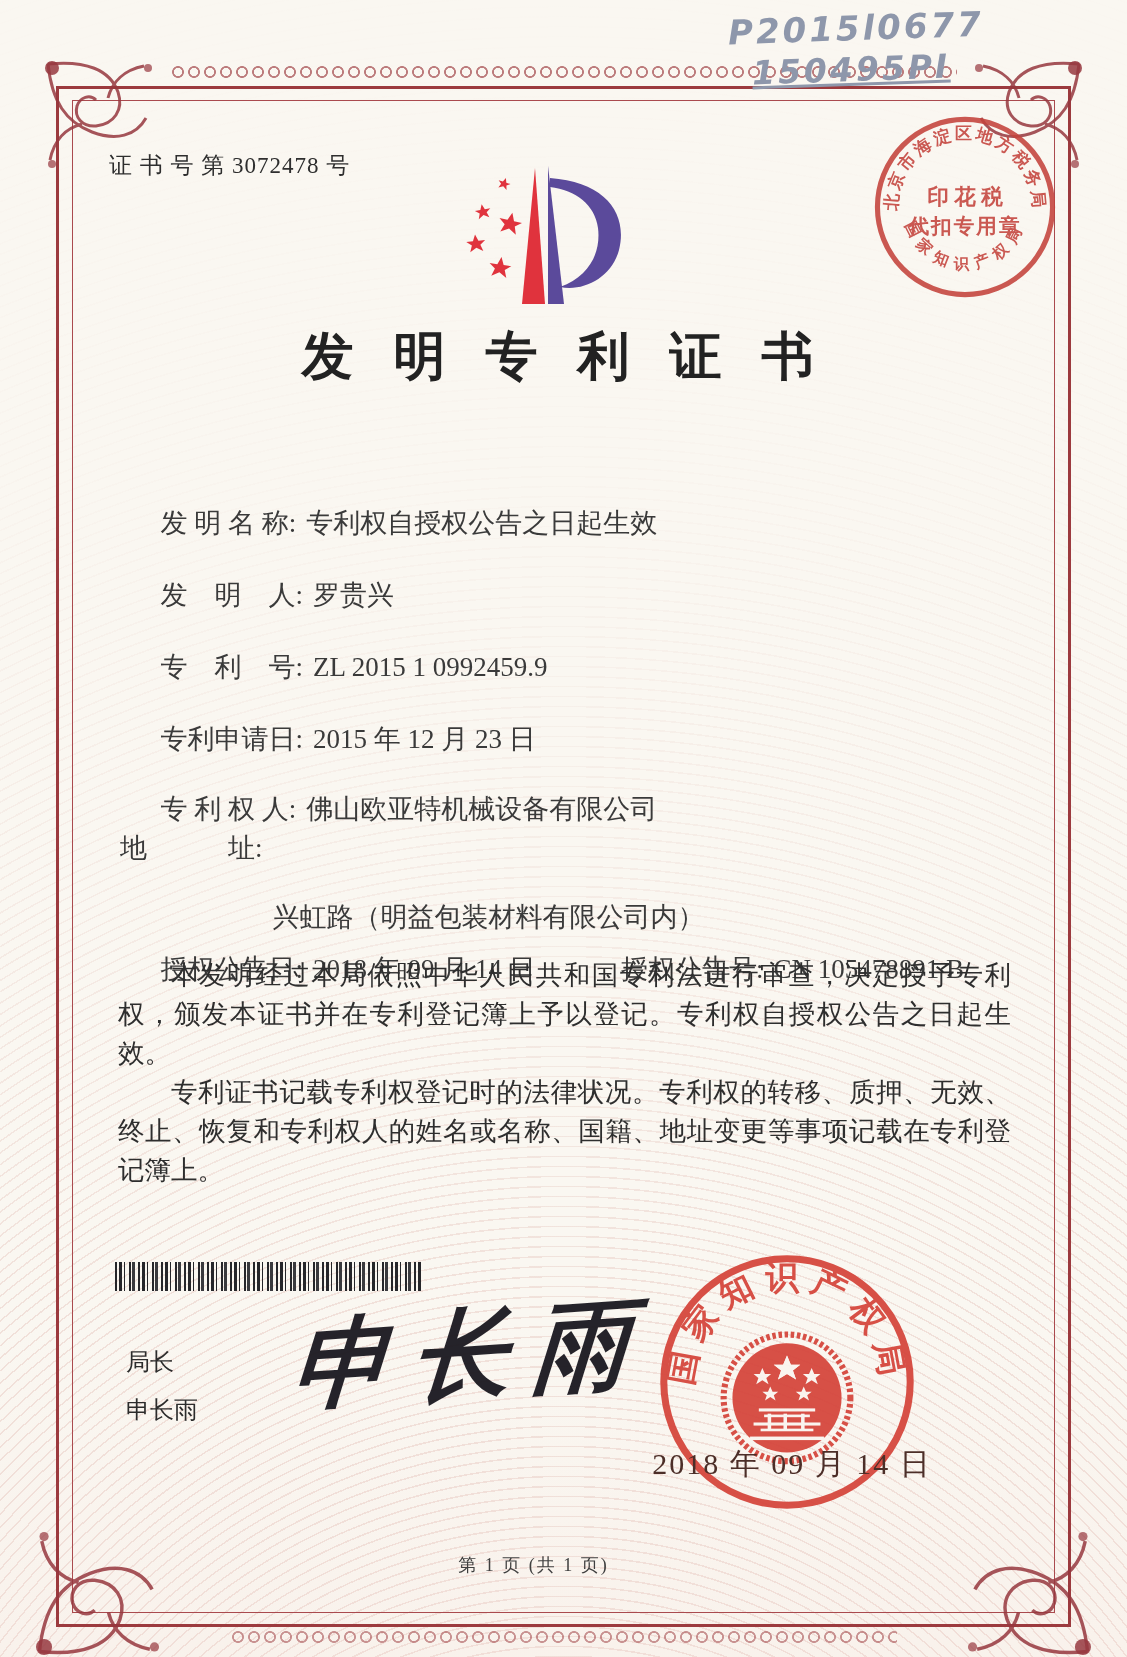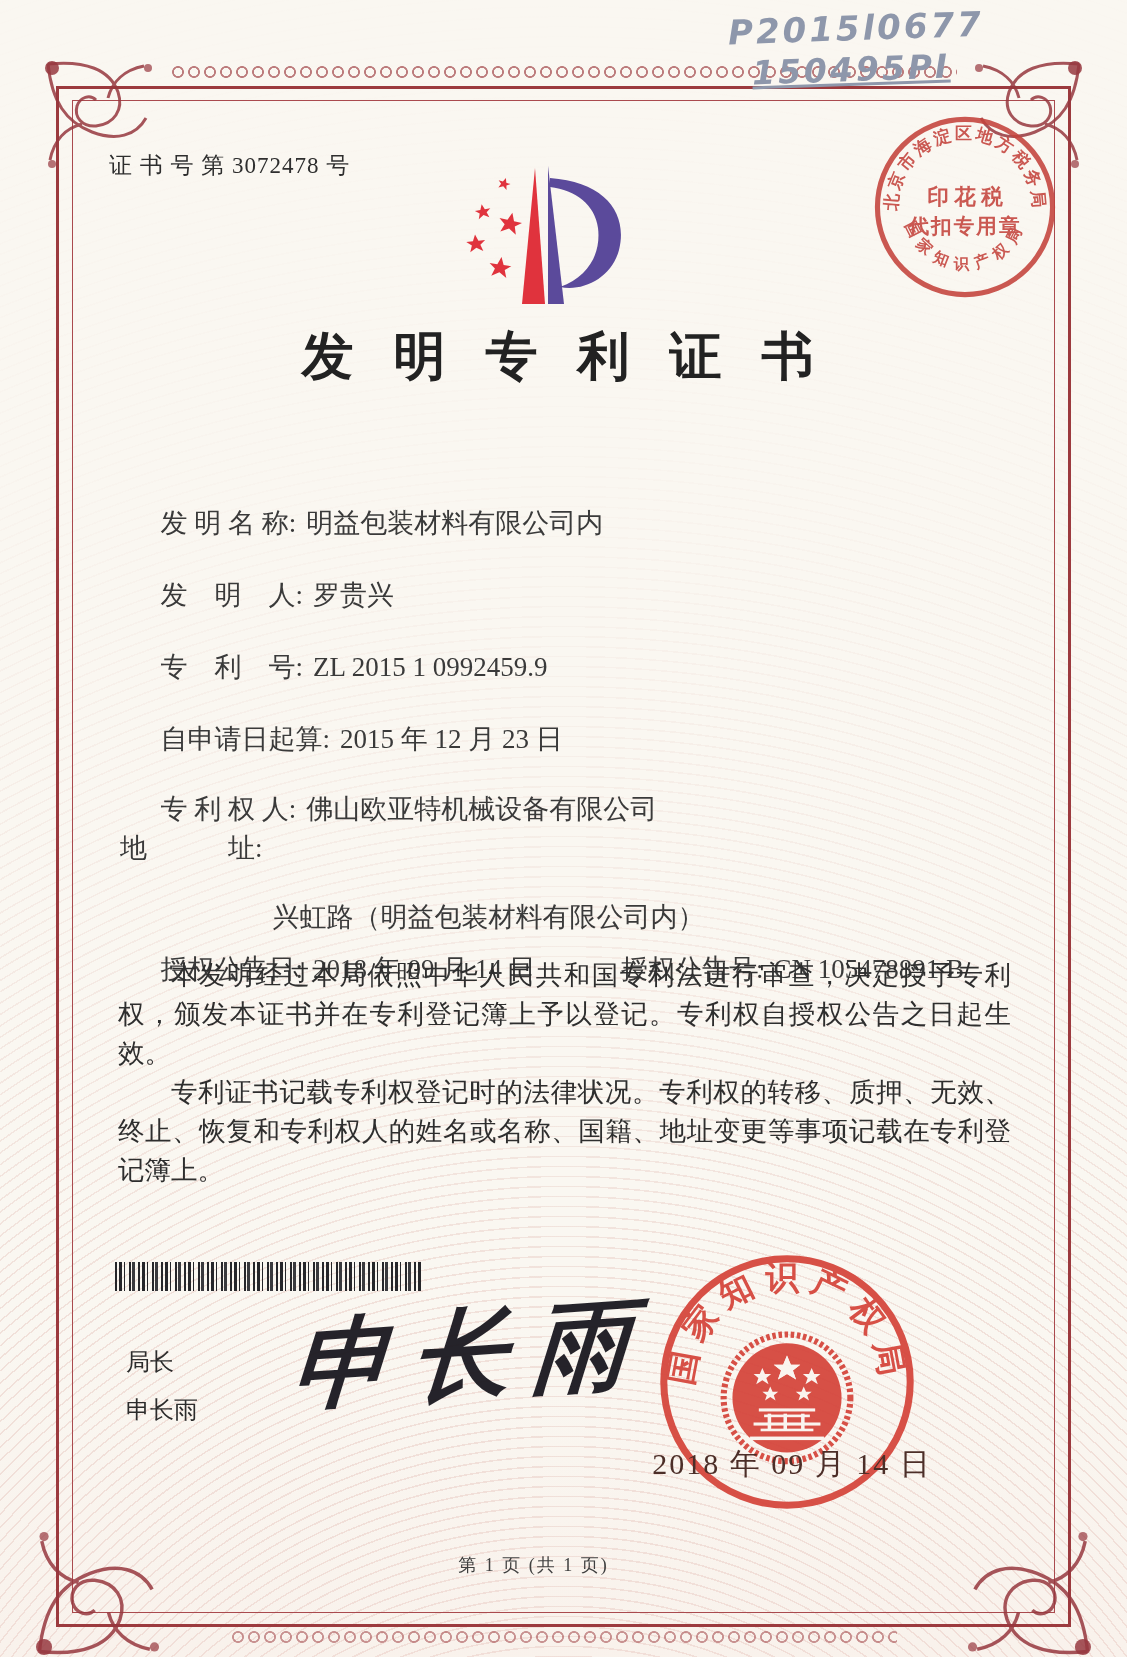--- a/index.html
+++ b/index.html
@@ -174,30 +174,30 @@
     </text>
     <text fill="#c4433c" font-size="15" font-weight="bold" letter-spacing="7" font-family="Liberation Serif,serif">
       <textPath href="#taxBottom" startOffset="50%" text-anchor="middle">国家知识产权局</textPath>
     </text>
     <text x="100" y="97" text-anchor="middle" fill="#c4433c" font-size="21" font-weight="bold" font-family="Liberation Serif,serif">印 花 税</text>
     <text x="100" y="125" text-anchor="middle" fill="#c4433c" font-size="20" font-weight="bold" letter-spacing="2" font-family="Liberation Serif,serif">代扣专用章</text>
   </svg>
 
   <div class="fields">
     <div class="frow r1">
-      <span class="lbl">发 明 名 称:</span><span class="val">明益包装材料有限公司内</span>
+      <span class="lbl">发 明 名 称:</span><span class="val">专利权自授权公告之日起生效</span>
     </div>
     <div class="frow r2">
       <span class="lbl">发　明　人:</span><span class="val">罗贵兴</span>
     </div>
     <div class="frow r3">
       <span class="lbl">专　利　号:</span><span class="val">ZL 2015 1 0992459.9</span>
     </div>
     <div class="frow r4">
-      <span class="lbl">自申请日起算:</span><span class="val">2015 年 12 月 23 日</span>
+      <span class="lbl">专利申请日:</span><span class="val">2015 年 12 月 23 日</span>
     </div>
     <div class="frow r5">
       <span class="lbl">专 利 权 人:</span><span class="val">佛山欧亚特机械设备有限公司</span>
     </div>
     <div class="frow r6">
       <span class="lbl">地　　　址:</span>
       <div class="addr-lines val">
         <div class="l2">兴虹路（明益包装材料有限公司内）</div>
       </div>
     </div>

